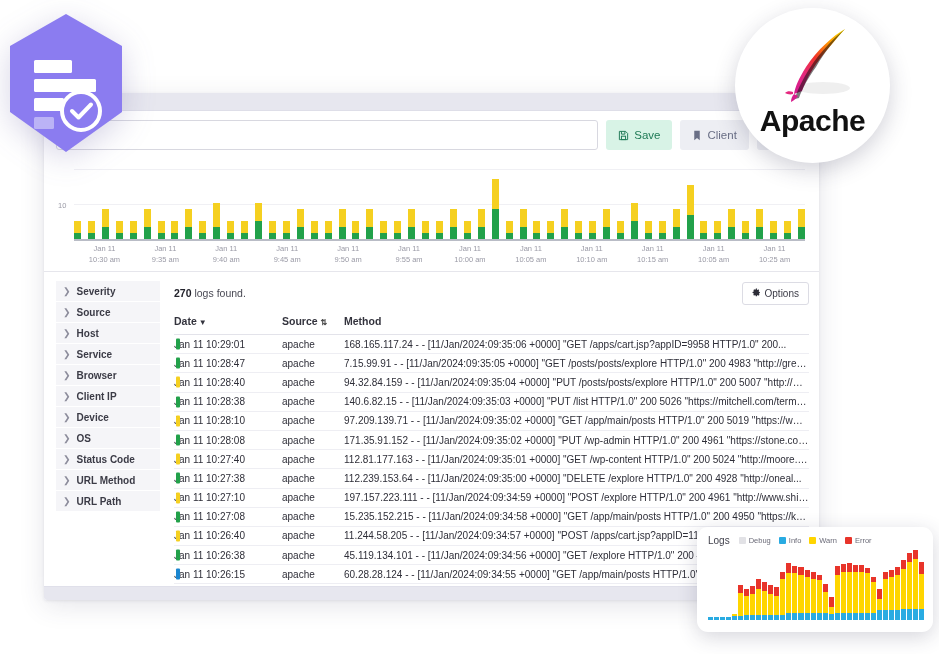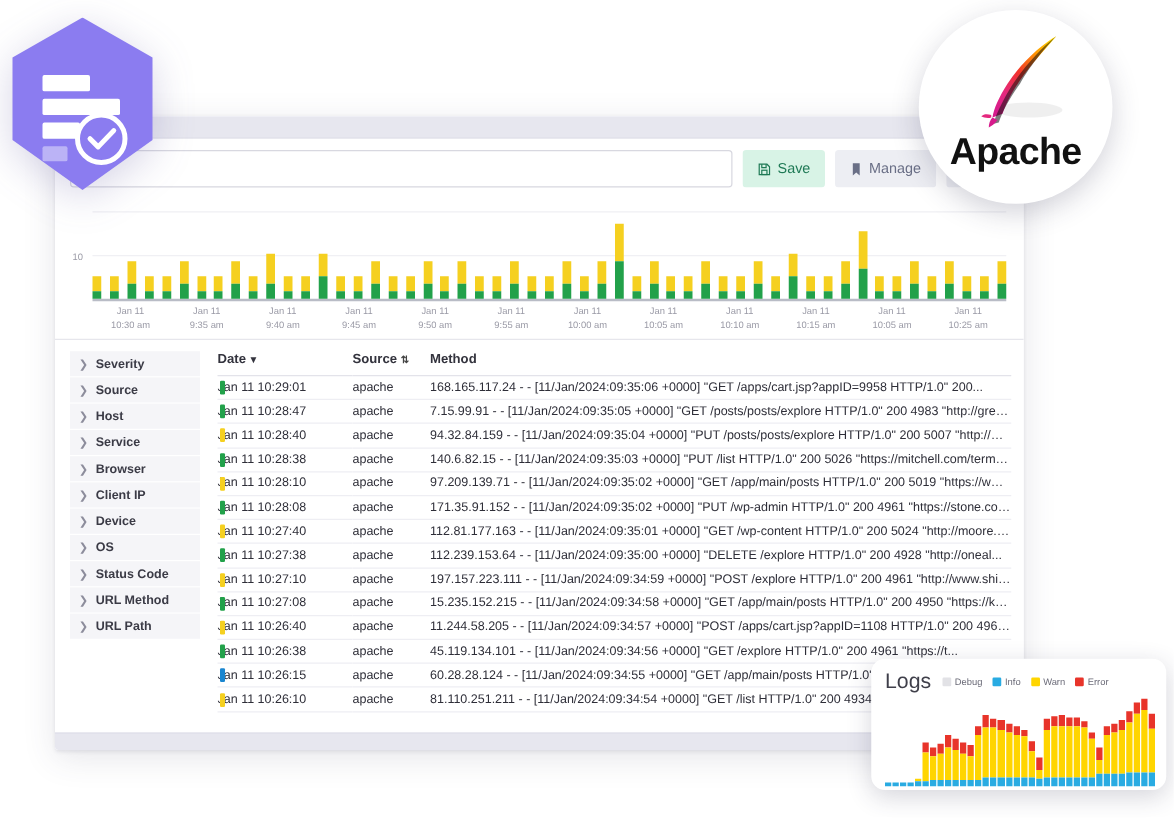--- a/index.html
+++ b/index.html
@@ -187,21 +187,21 @@
   
   .logs-card {
     position: absolute; left: 697px; top: 527px;
     width: 236px; height: 105px;
     background: #fff; border-radius: 11px;
     box-shadow: 0 5px 20px rgba(50,50,80,0.20);
     padding: 8px 9px 6px 11px;
     overflow: hidden;
   }
   .logs-card-head { display: flex; align-items: center; gap: 9px; margin-bottom: 4px; }
-  .logs-card-title { font-size: 17px; color: #3f3f4a; }
+  .logs-card-title { font-size: 10px; color: #3f3f4a; }
   .legend { display: flex; align-items: center; gap: 8px; }
   .legend-item { display: flex; align-items: center; gap: 3px; font-size: 7.5px; color: #6b6b78; }
   .swatch { width: 7px; height: 7px; border-radius: 1px; }
   .mini-chart {
     position: relative; height: 70px;
     display: flex; align-items: flex-end; gap: 1px;
   }
   .mini-bar { flex: 1; display: flex; flex-direction: column; justify-content: flex-end; }
   .m-err { background:#E8342A; }
   .m-warn{ background:#FFD500; }
@@ -228,21 +228,21 @@
         </span>
         <span>Save</span>
       </div>
 
       <div class="qbtn manage">
         <span>
           <svg width="10" height="11" viewBox="0 0 12 16" fill="#6a6f86">
             <path d="M2 1h8v14l-4-3.4L2 15z"></path>
           </svg>
         </span>
-        <span>Manage</span>
+        <span>Client</span>
       </div>
 
       <div class="qbtn create">
         <span>
           <svg width="11" height="11" viewBox="0 0 16 16" fill="#6a6f86">
             <path d="M8 1a3 3 0 0 0-3 3v3L3.2 10.2c-.3.5 0 1.3.6 1.3h8.4c.6 0 .9-.8.6-1.3L11 7V4a3 3 0 0 0-3-3z"></path>
             <path d="M6.4 12.4a1.7 1.7 0 0 0 3.2 0z"></path>
           </svg>
         </span>
         <span>Cr</span>
@@ -566,20 +566,34 @@
               <span>URL Method</span>
             </div>
             <div class="facet">
               <span class="caret-r">❯</span>
               <span>URL Path</span>
             </div>
           </div>
       </div>
 
       <div class="table-area">
+        <div class="table-top">
+          <div class="logs-found">
+            <b>270</b><span> logs found.</span>
+          </div>
+          <div class="options-btn">
+            <span>
+              <svg width="9" height="9" viewBox="0 0 16 16" fill="#2e2e38">
+                <path d="M8 5.3A2.7 2.7 0 1 0 8 10.7 2.7 2.7 0 0 0 8 5.3zm0 4.1A1.4 1.4 0 1 1 8 6.6a1.4 1.4 0 0 1 0 2.8z"></path>
+                <path d="M14 9.1V6.9l-1.7-.3a4.6 4.6 0 0 0-.5-1.2l1-1.4-1.6-1.6-1.4 1a4.6 4.6 0 0 0-1.2-.5L9.1 1H6.9l-.3 1.7c-.4.1-.8.3-1.2.5l-1.4-1-1.6 1.6 1 1.4c-.2.4-.4.8-.5 1.2L1 6.9v2.2l1.7.3c.1.4.3.8.5 1.2l-1 1.4 1.6 1.6 1.4-1c.4.2.8.4 1.2.5l.3 1.7h2.2l.3-1.7c.4-.1.8-.3 1.2-.5l1.4 1 1.6-1.6-1-1.4c.2-.4.4-.8.5-1.2z"></path>
+              </svg>
+            </span>
+            <span>Options</span>
+          </div>
+        </div>
 
         <table class="logs">
           <thead>
             <tr>
               <th class="c-date"><span>Date</span><span class="sort-d">▼</span></th>
               <th class="c-src"><span>Source</span><span class="sort-ud">⇅</span></th>
               <th class="c-msg"><span>Method</span></th>
             </tr>
           </thead>
           <tbody id="log-rows">

